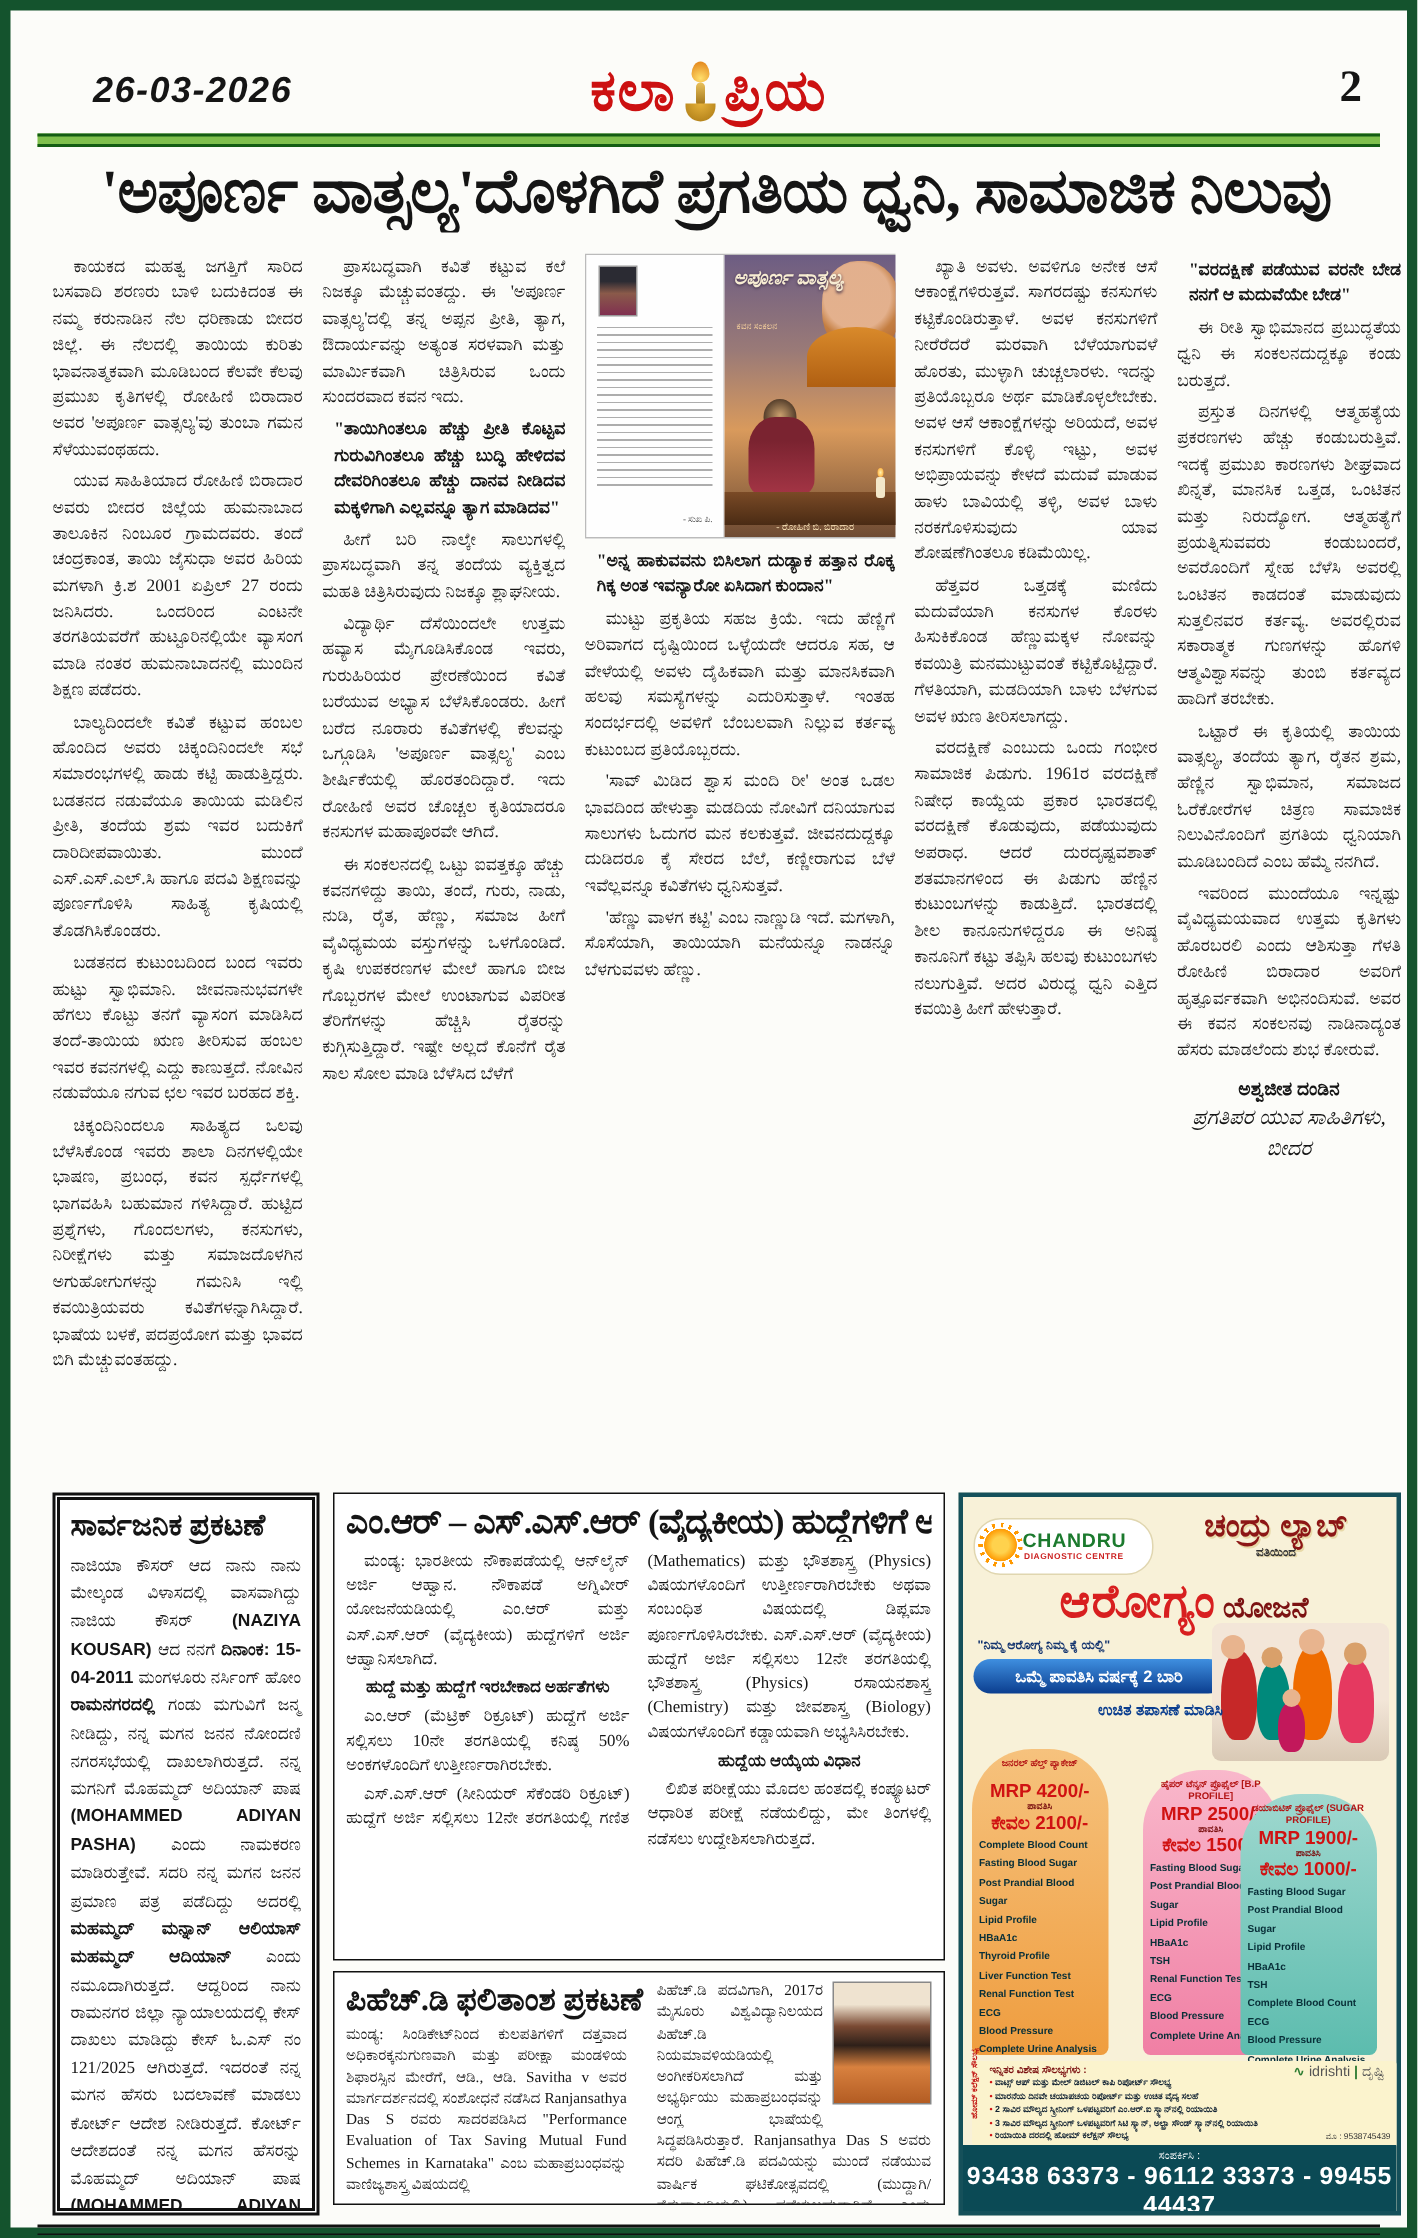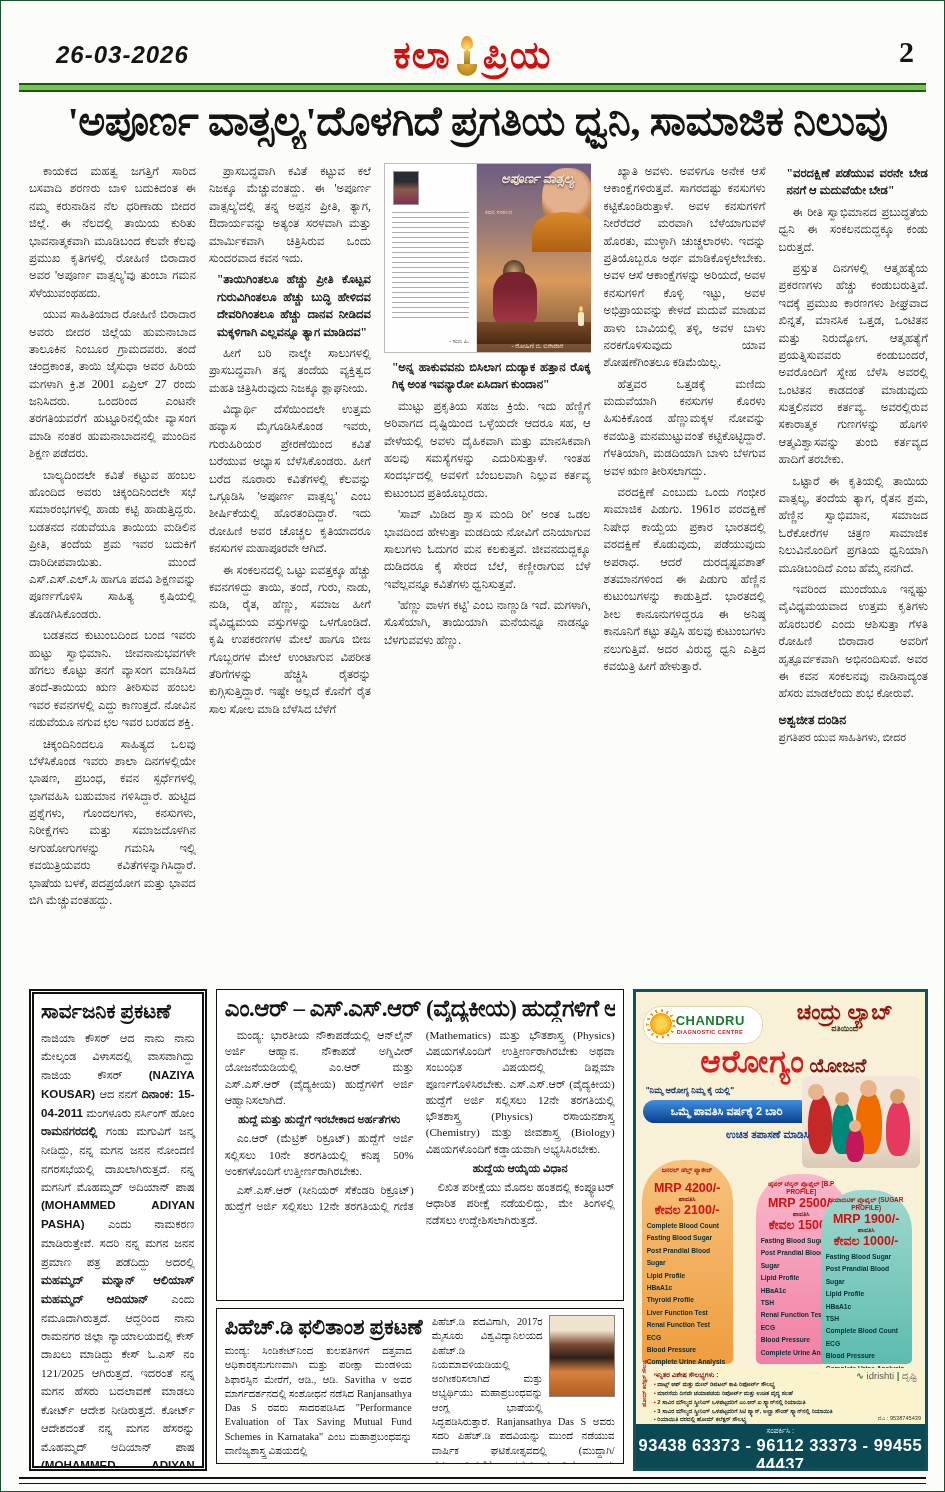--- a/index.html
+++ b/index.html
@@ -1,21 +1,21 @@
 <!DOCTYPE html>
 <html><head>
 <meta charset="utf-8">
 <style>
   html,body{margin:0;padding:0;}
   body{
     width:945px;height:1492px;position:relative;overflow:hidden;
     background:#fcfcf9;color:#151515;
     font-family:"Liberation Serif","DejaVu Serif",serif;
   }
-  .page{position:absolute;inset:0;border:1px solid #14532d;}
+  .page{position:absolute;inset:0;border:7px solid #14532d;}
 
   
   .hdr{position:absolute;top:30px;left:0;width:100%;height:50px;}
   .hdr-date{position:absolute;left:55px;top:10px;font:italic 700 24px "Liberation Sans",sans-serif;letter-spacing:1px;}
   .masthead{position:absolute;left:0;right:0;top:2px;text-align:center;}
   .masthead .mh-txt{font-size:38px;font-weight:800;color:#cc1111;letter-spacing:1px;vertical-align:middle;}
   .mh-logo{display:inline-block;width:26px;height:40px;position:relative;vertical-align:middle;margin:0 3px;}
   .mh-logo .base{position:absolute;bottom:0;left:3px;width:20px;height:12px;background:radial-gradient(circle at 50% 0,#e6b23a,#a87714);border-radius:0 0 10px 10px;}
   .mh-logo .stem{position:absolute;bottom:10px;left:10px;width:6px;height:16px;background:linear-gradient(#e9c05b,#9c7017);border-radius:3px;}
   .mh-logo .flame{position:absolute;top:0;left:7px;width:12px;height:14px;background:radial-gradient(circle at 50% 80%,#ffdf6b,#e07b12);border-radius:50% 50% 50% 50%/60% 60% 40% 40%;}
@@ -25,38 +25,38 @@
   
   .headline{position:absolute;top:96px;left:28px;right:18px;height:52px;
     font-size:41px;font-weight:800;white-space:nowrap;overflow:hidden;text-align:center;letter-spacing:-.5px;}
 
   
   .article{position:absolute;top:162px;left:28px;width:899px;height:818px;display:flex;gap:13px;}
   .col{height:818px;overflow:hidden;text-align:justify;font-size:11.6px;line-height:1.5;}
   .c1{width:172px}.c2{width:167px}.c3{width:213px}.c4{width:167px}.c5{width:154px}
   .col p{margin:0 0 4px 0;text-indent:14px;}
   .col p.quote{text-indent:0;font-weight:700;margin:2px 0 4px 8px;}
-  .byline{margin-top:8px;text-align:left;}
+  .byline{margin-top:8px;text-align:center;}
   .byline .nm{font-weight:700;font-size:12.5px;}
-  .byline .rl{font-size:11px;}
+  .byline .rl{font-size:14px;font-style:italic;}
 
   
   .bookfig{width:213px;height:188px;border:1px solid #bbb;background:#fff;display:flex;margin-bottom:6px;position:relative;}
   .pg-left{width:43%;height:100%;background:#fefefe;border-right:1px solid #ddd;position:relative;}
   .auth-photo{position:absolute;top:7px;left:8px;width:24px;height:32px;background:linear-gradient(#2b2b33 30%,#8a5a4a 55%,#803050);border:1px solid #999;}
   .pg-lines{position:absolute;top:48px;left:7px;right:7px;height:110px;
     background:repeating-linear-gradient(to bottom,#6a6a6a 0 1px,transparent 1px 5px);opacity:.55;}
   .pg-sign{position:absolute;bottom:6px;right:7px;font-size:6px;color:#444;}
   .pg-right{width:57%;height:100%;position:relative;overflow:hidden;
     background:linear-gradient(#6d5d83 0%,#9a7a77 34%,#d99a5c 62%,#6e4b33 100%);}
   .cov-face{position:absolute;top:4px;right:4px;width:52px;height:62px;border-radius:45%;
     background:radial-gradient(circle at 45% 38%,#e8b48e 0 46%,#c77f3f 60%,#a85a22 100%);opacity:.95;}
   .cov-saree{position:absolute;top:48px;right:0;width:66px;height:40px;border-radius:50% 50% 0 0;
     background:linear-gradient(#d98a2b,#b05f12);}
-  .cov-title{position:absolute;top:8px;left:24px;font-size:13px;line-height:1.15;color:#f7ecd2;font-style:italic;font-weight:700;text-shadow:0 1px 2px #3a2a45;}
+  .cov-title{position:absolute;top:8px;left:6px;font-size:13px;line-height:1.15;color:#f7ecd2;font-style:italic;font-weight:700;text-shadow:0 1px 2px #3a2a45;}
   .cov-sub{position:absolute;top:44px;left:8px;font-size:6px;color:#ffd9a0;}
   .cov-writer{position:absolute;bottom:28px;left:16px;width:44px;height:52px;border-radius:40% 40% 20% 20%;
     background:linear-gradient(#7a2330 30%,#a43545);} 
   .cov-head{position:absolute;bottom:68px;left:26px;width:22px;height:24px;border-radius:50%;
     background:radial-gradient(circle at 50% 45%,#caa06e,#2d1d14 85%);}
   .cov-desk{position:absolute;bottom:8px;left:0;width:100%;height:22px;background:linear-gradient(#7a4a26,#4a2b14);}
   .cov-candle{position:absolute;bottom:26px;right:14px;width:6px;height:14px;background:#f3e7c9;border-radius:2px;}
   .cov-flame{position:absolute;bottom:40px;right:15px;width:4px;height:6px;border-radius:50%;background:radial-gradient(#fff3b0,#ff9d1c);}
   .cov-auth{position:absolute;bottom:1px;left:0;width:100%;text-align:center;font-size:6.5px;color:#ffe9bd;}
 

